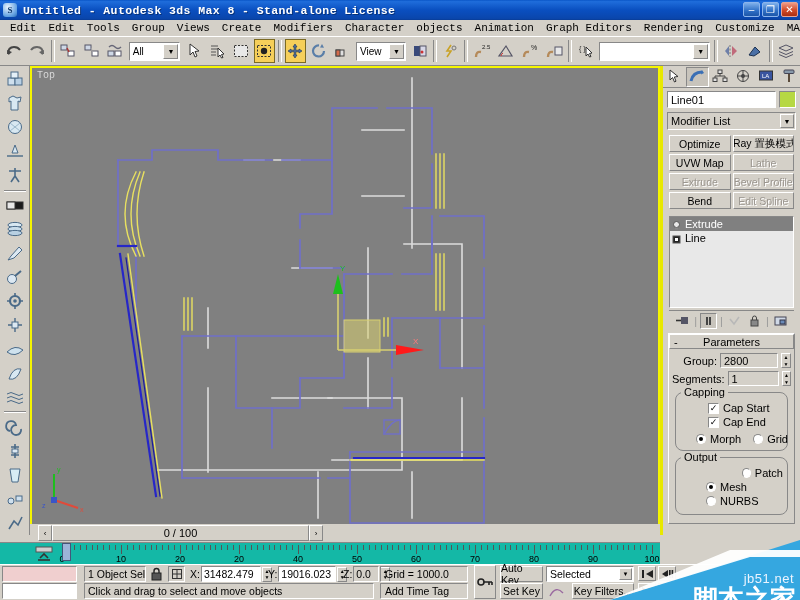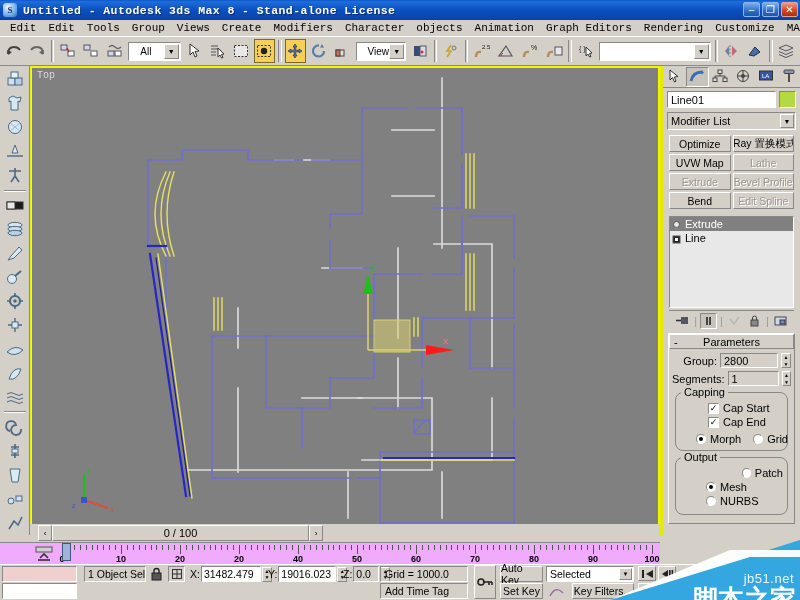--- a/index.html
+++ b/index.html
@@ -63,21 +63,21 @@
     display: flex; align-items: center; justify-content: center;
     position: relative;
   }
   .tbtn.on {
     background: #f6cf5a; border: 1px solid #7b6a24;
   }
   .tsep { width: 4px; height: 22px; border-left: 1px solid #888; border-right: 1px solid #fff; margin: 0 2px; }
   .tcombo {
     height: 19px; border: 1px solid; border-color: #888 #fff #fff #888;
     background: #fff; display: flex; align-items: center; font-size: 10px;
-    padding-left: 11px; margin: 0 2px; position: relative;
+    padding-left: 3px; margin: 0 2px; position: relative;
   }
   .tcombo .arrow {
     position: absolute; right: 1px; top: 1px; width: 15px; height: 15px;
     background: #d4d0c8; border: 1px solid; border-color: #fff #888 #888 #fff;
     display: flex; align-items: center; justify-content: center; font-size: 7px;
   }
 
   
   .leftrail {
     position: absolute; left: 0; top: 66px; width: 30px; height: 469px;
@@ -89,21 +89,21 @@
     display: flex; align-items: center; justify-content: center;
     border: 1px solid transparent;
   }
   .lr-sep { width: 22px; height: 0; border-top: 1px solid #888; border-bottom: 1px solid #fff; margin: 2px 0; }
 
   
   .viewport-wrap {
     position: absolute; left: 30px; top: 66px; width: 630px; height: 469px;
     background: #808080; border: 2px solid #f5f500;
   }
-  .viewport { position: absolute; inset: 0; overflow: hidden; padding-left: 30px; }
+  .viewport { position: absolute; inset: 0; overflow: hidden; }
   .vp-label {
     position: absolute; left: 5px; top: 2px; color: #d8d8d8; font-size: 10px;
     font-family: "Liberation Mono", monospace; z-index: 5;
   }
 
   
   .cmdpanel {
     position: absolute; left: 660px; top: 66px; width: 140px; height: 469px;
     background: #d4d0c8; border-left: 3px solid #e8e800;
     overflow: hidden;
@@ -212,21 +212,21 @@
     border: 1px solid; border-color: #fff #888 #888 #fff;
     display: flex; align-items: center; justify-content: center; font-size: 8px;
   }
   .ts-center {
     flex: 1; height: 16px; background: #d4d0c8;
     border: 1px solid; border-color: #fff #888 #888 #fff;
     display: flex; align-items: center; justify-content: center; font-size: 11px;
   }
   .trackbar {
     position: absolute; left: 0; top: 542px; width: 660px; height: 22px;
-    background: #f0abfc; border-top: 1px solid #888; font-weight: bold;
+    background: #14b8a6; border-top: 1px solid #888;
   }
   .tb-ruler { position: absolute; left: 62px; top: 0; right: 6px; height: 22px; }
   .tick { position: absolute; top: 2px; width: 1px; background: #555; }
   .tick.major { height: 9px; }
   .tick.minor { height: 5px; }
   .ticklbl { position: absolute; top: 11px; font-size: 9px; color: #000; transform: translateX(-50%); }
   .ts-thumb {
     position: absolute; left: 62px; top: 0; width: 9px; height: 18px;
     background: #9cb4d8; border: 1px solid #44567a;
   }
@@ -1067,20 +1067,21 @@
     <div class="coordbox" style="left:343px">
       <span>Z:</span>
       <div class="coordfield" style="width:26px;background:#d4d0c8">0.0</div>
       <div class="spinbtns" style="height:15px">
           <div>▲</div>
           <div>▼</div>
         </div>
     </div>
 
     <div class="gridinfo">Grid = 1000.0</div>
+    <div class="sb-prompt">Click and drag to select and move objects</div>
     <div class="timetag">Add Time Tag</div>
 
     <div class="navbtn" style="left:474px;top:0px;width:22px;height:34px">
       <svg width="18" height="16" viewBox="0 0 18 16">
           <circle cx="5" cy="8" r="3" fill="none" stroke="#222" stroke-width="1.6"></circle>
           <path d="M8 8 L16 8 M13 8 L13 11 M16 8 L16 11" stroke="#222" stroke-width="1.6"></path>
         </svg>
     </div>
 
     <div class="keybtn" style="left:500px;top:1px;width:43px;height:16px">Auto Key</div>

